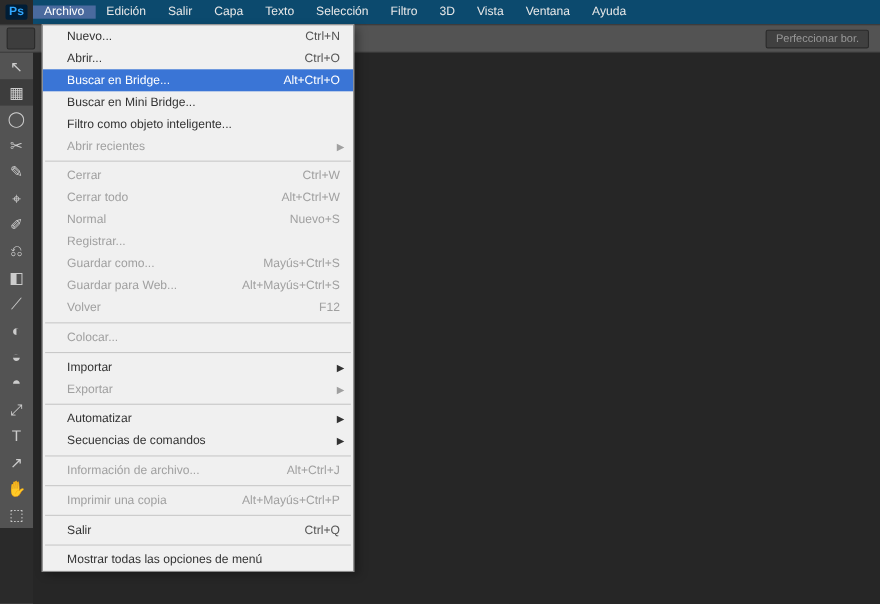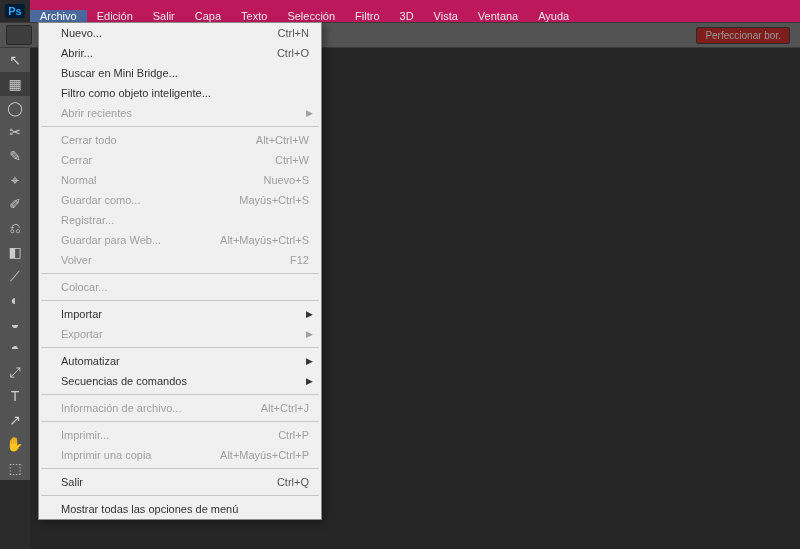--- a/index.html
+++ b/index.html
@@ -1,29 +1,29 @@
 <!DOCTYPE html>
 <html><head>
 <meta charset="utf-8">
 <style>
 * { margin: 0; padding: 0; box-sizing: border-box; font-family: Tahoma, Arial, sans-serif; }
 body { background: #fff; width: 800px; height: 549px; overflow: hidden; }
 .app { width: 800px; height: 549px; background: #2a2a2a; position: relative; }
-.menubar { display: flex; align-items: flex-end; background: #be185d; height: 22px; font-size: 11px; color: #e8e8e8; }
+.menubar { display: flex; align-items: center; background: #0c4a6e; height: 22px; font-size: 11px; color: #e8e8e8; }
 .ps-logo { width: 30px; height: 22px; display: flex; align-items: center; justify-content: center; background: #2a2a2a; }
 .ps-logo span { background: #001d36; color: #31a8ff; font-weight: bold; font-size: 11px; padding: 1px 3px; border-radius: 2px; }
 .menubar .menu-item { padding: 0 10px; cursor: default; }
 .menubar .menu-item.active { background: #4a6a9e; color: #fff; }
 .optionsbar { display: flex; align-items: center; background: #535353; height: 26px; border-top: 1px solid #3a3a3a; border-bottom: 1px solid #3a3a3a; color: #bbb; font-size: 10px; gap: 10px; padding-left: 6px; }
 .opt-icon { width: 26px; height: 20px; background: #3d3d3d; border: 1px solid #2a2a2a; border-radius: 2px; }
 .opt-group { display: flex; align-items: center; gap: 4px; }
 .opt-select { background: #3d3d3d; color: #ddd; border: 1px solid #2a2a2a; padding: 1px 18px 1px 6px; font-size: 10px; position: relative; border-radius: 2px; }
 .opt-select::after { content: "◂▸"; position: absolute; right: 4px; top: 1px; font-size: 8px; color: #aaa; transform: rotate(90deg); }
 .opt-field { color: #777; font-size: 10px; }
-.opt-btn { background: #7f1d1d; color: #999; border: 1px solid #2a2a2a; padding: 2px 8px; font-size: 10px; border-radius: 2px; margin-left: auto; margin-right: 10px; }
+.opt-btn { background: #404040; color: #999; border: 1px solid #2a2a2a; padding: 2px 8px; font-size: 10px; border-radius: 2px; margin-left: auto; margin-right: 10px; }
 .toolbox { position: absolute; left: 0; top: 48px; width: 30px; background: #535353; display: flex; flex-direction: column; }
 .tool-btn { width: 30px; height: 24px; display: flex; align-items: center; justify-content: center; color: #ccc; font-size: 14px; cursor: default; }
 .tool-btn.sel { background: #3d3d3d; }
 .canvas-area { position: absolute; left: 30px; top: 48px; right: 0; bottom: 0; background: #262626; }
 .dropdown { position: absolute; left: 38px; top: 22px; width: 284px; background: #f0f0f0; border: 1px solid #8a8a8a; box-shadow: 3px 3px 8px rgba(0,0,0,0.35); font-size: 11px; color: #333; }
 .dropdown-item { display: flex; justify-content: space-between; align-items: center; padding: 4px 12px 4px 22px; cursor: default; white-space: nowrap; position: relative; }
 .dropdown-item.highlight { background: #3a75d6; color: #fff; }
 .dropdown-item.disabled { color: #a0a0a0; }
 .dropdown-sep { height: 1px; background: #c8c8c8; margin: 3px 2px; }
 .submenu-arrow { position: absolute; right: 8px; font-size: 9px; }
@@ -93,49 +93,53 @@
 
   <div class="dropdown" id="dropdown">
       <div class="dropdown-item">
         <span>Nuevo...</span>
         <span class="shortcut">Ctrl+N</span>
       </div>
       <div class="dropdown-item">
         <span>Abrir...</span>
         <span class="shortcut">Ctrl+O</span>
       </div>
+      <div class="dropdown-item highlight">
+        <span>Buscar en Bridge...</span>
+        <span class="shortcut">Alt+Ctrl+O</span>
+      </div>
       <div class="dropdown-item">
         <span>Buscar en Mini Bridge...</span>
       </div>
       <div class="dropdown-item">
         <span>Filtro como objeto inteligente...</span>
       </div>
       <div class="dropdown-item disabled">
         <span>Abrir recientes</span>
         <span class="submenu-arrow">▶</span>
       </div>
       <div class="dropdown-sep"></div>
       <div class="dropdown-item disabled">
+        <span>Cerrar</span>
+        <span class="shortcut">Ctrl+W</span>
+      </div>
+      <div class="dropdown-item disabled">
         <span>Cerrar todo</span>
         <span class="shortcut">Alt+Ctrl+W</span>
-      </div>
-      <div class="dropdown-item disabled">
-        <span>Cerrar</span>
-        <span class="shortcut">Ctrl+W</span>
       </div>
       <div class="dropdown-item disabled">
         <span>Normal</span>
         <span class="shortcut">Nuevo+S</span>
       </div>
       <div class="dropdown-item disabled">
+        <span>Registrar...</span>
+      </div>
+      <div class="dropdown-item disabled">
         <span>Guardar como...</span>
         <span class="shortcut">Mayús+Ctrl+S</span>
-      </div>
-      <div class="dropdown-item disabled">
-        <span>Registrar...</span>
       </div>
       <div class="dropdown-item disabled">
         <span>Guardar para Web...</span>
         <span class="shortcut">Alt+Mayús+Ctrl+S</span>
       </div>
       <div class="dropdown-item disabled">
         <span>Volver</span>
         <span class="shortcut">F12</span>
       </div>
       <div class="dropdown-sep"></div>
@@ -160,24 +164,20 @@
         <span>Secuencias de comandos</span>
         <span class="submenu-arrow">▶</span>
       </div>
       <div class="dropdown-sep"></div>
       <div class="dropdown-item disabled">
         <span>Información de archivo...</span>
         <span class="shortcut">Alt+Ctrl+J</span>
       </div>
       <div class="dropdown-sep"></div>
       <div class="dropdown-item disabled">
-        <span>Imprimir...</span>
-        <span class="shortcut">Ctrl+P</span>
-      </div>
-      <div class="dropdown-item disabled">
         <span>Imprimir una copia</span>
         <span class="shortcut">Alt+Mayús+Ctrl+P</span>
       </div>
       <div class="dropdown-sep"></div>
       <div class="dropdown-item">
         <span>Salir</span>
         <span class="shortcut">Ctrl+Q</span>
       </div>
       <div class="dropdown-sep"></div>
       <div class="dropdown-item">

